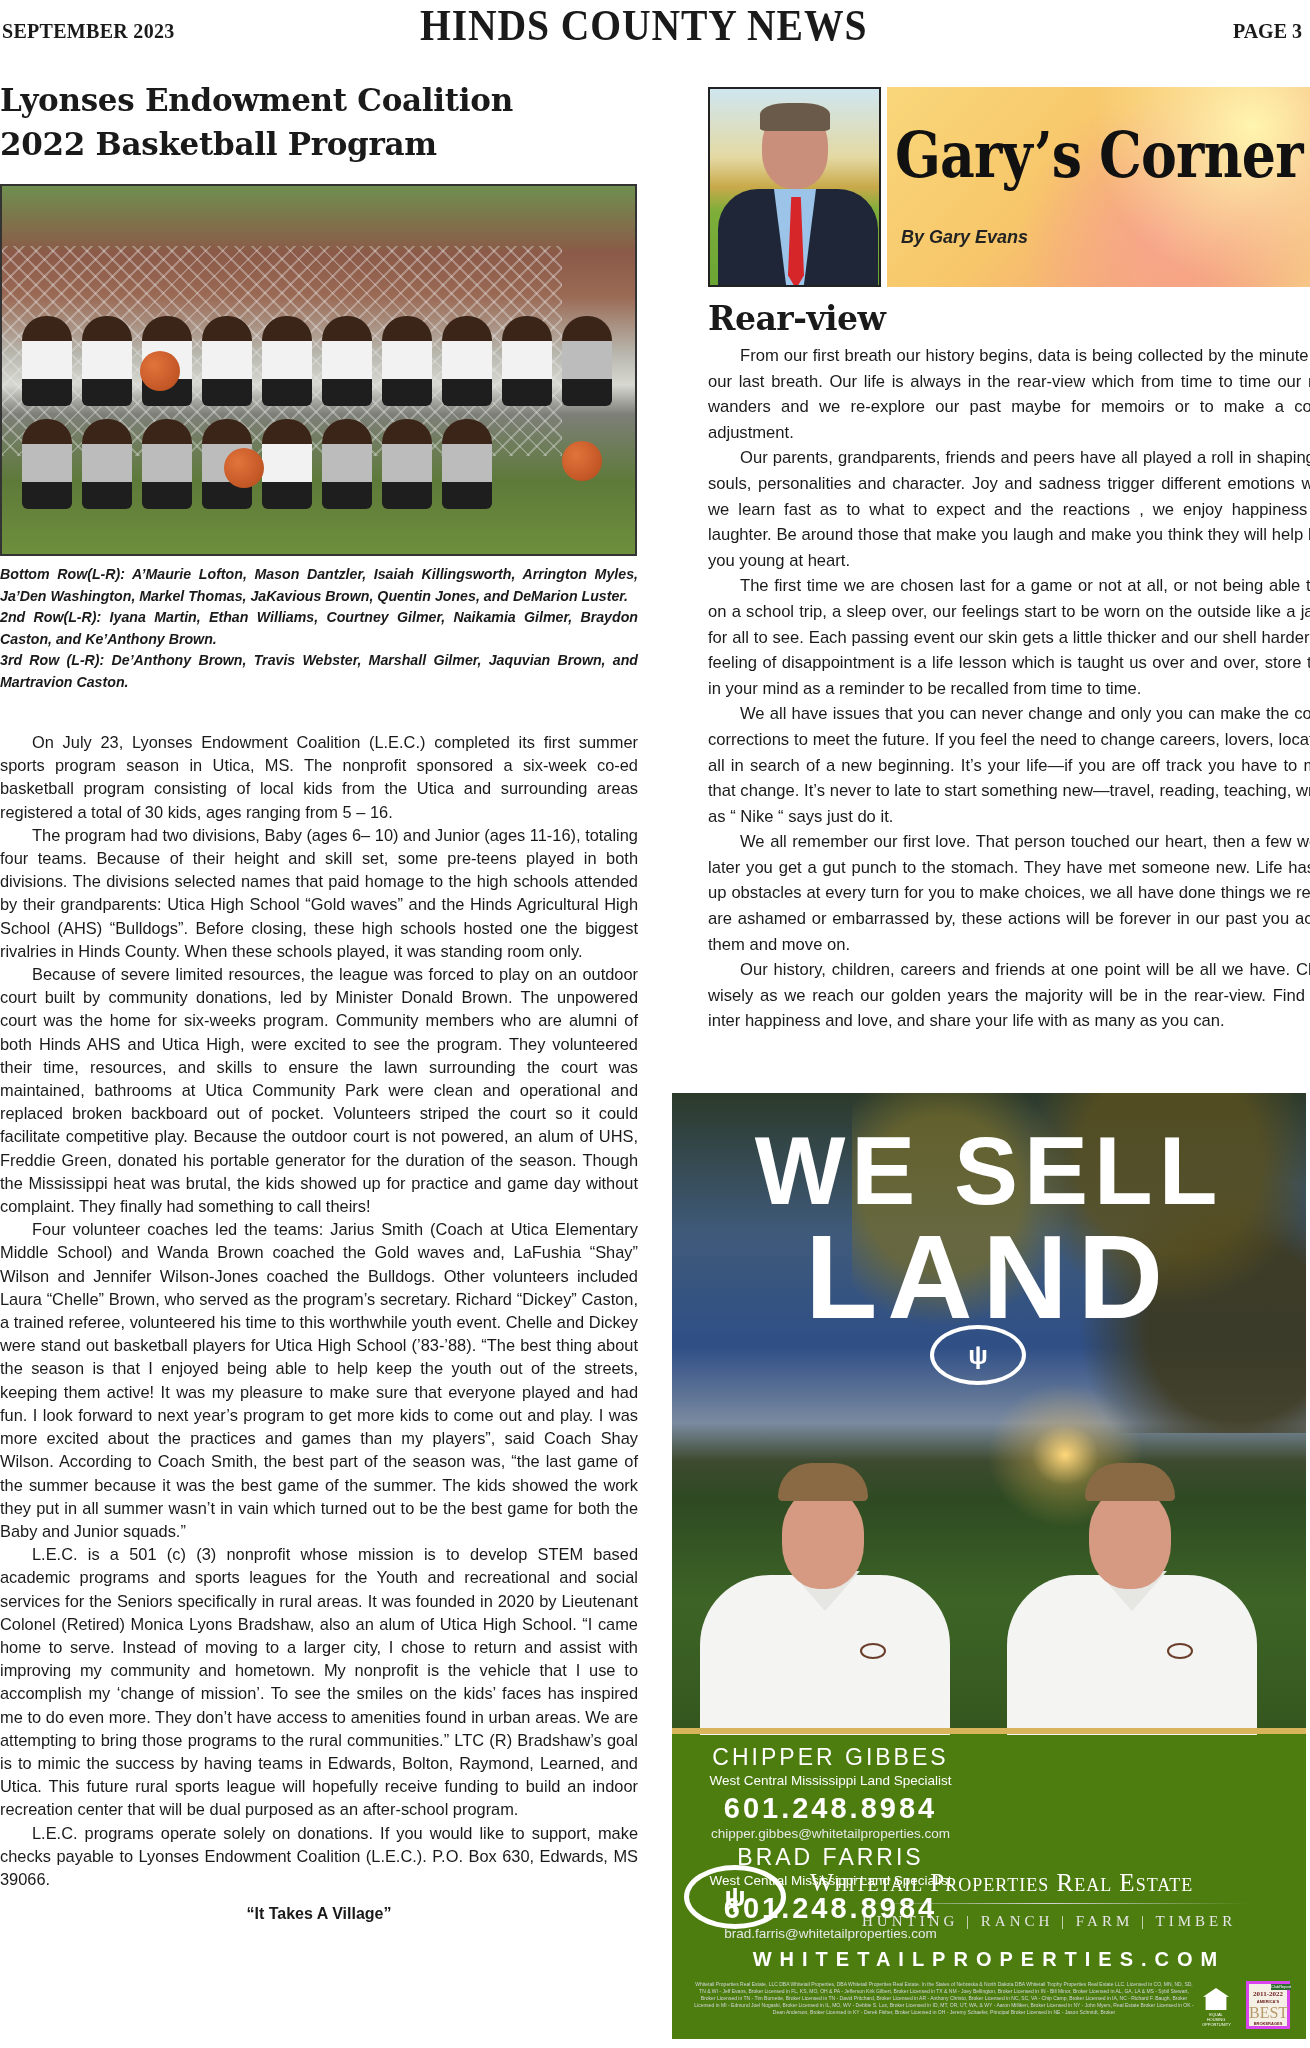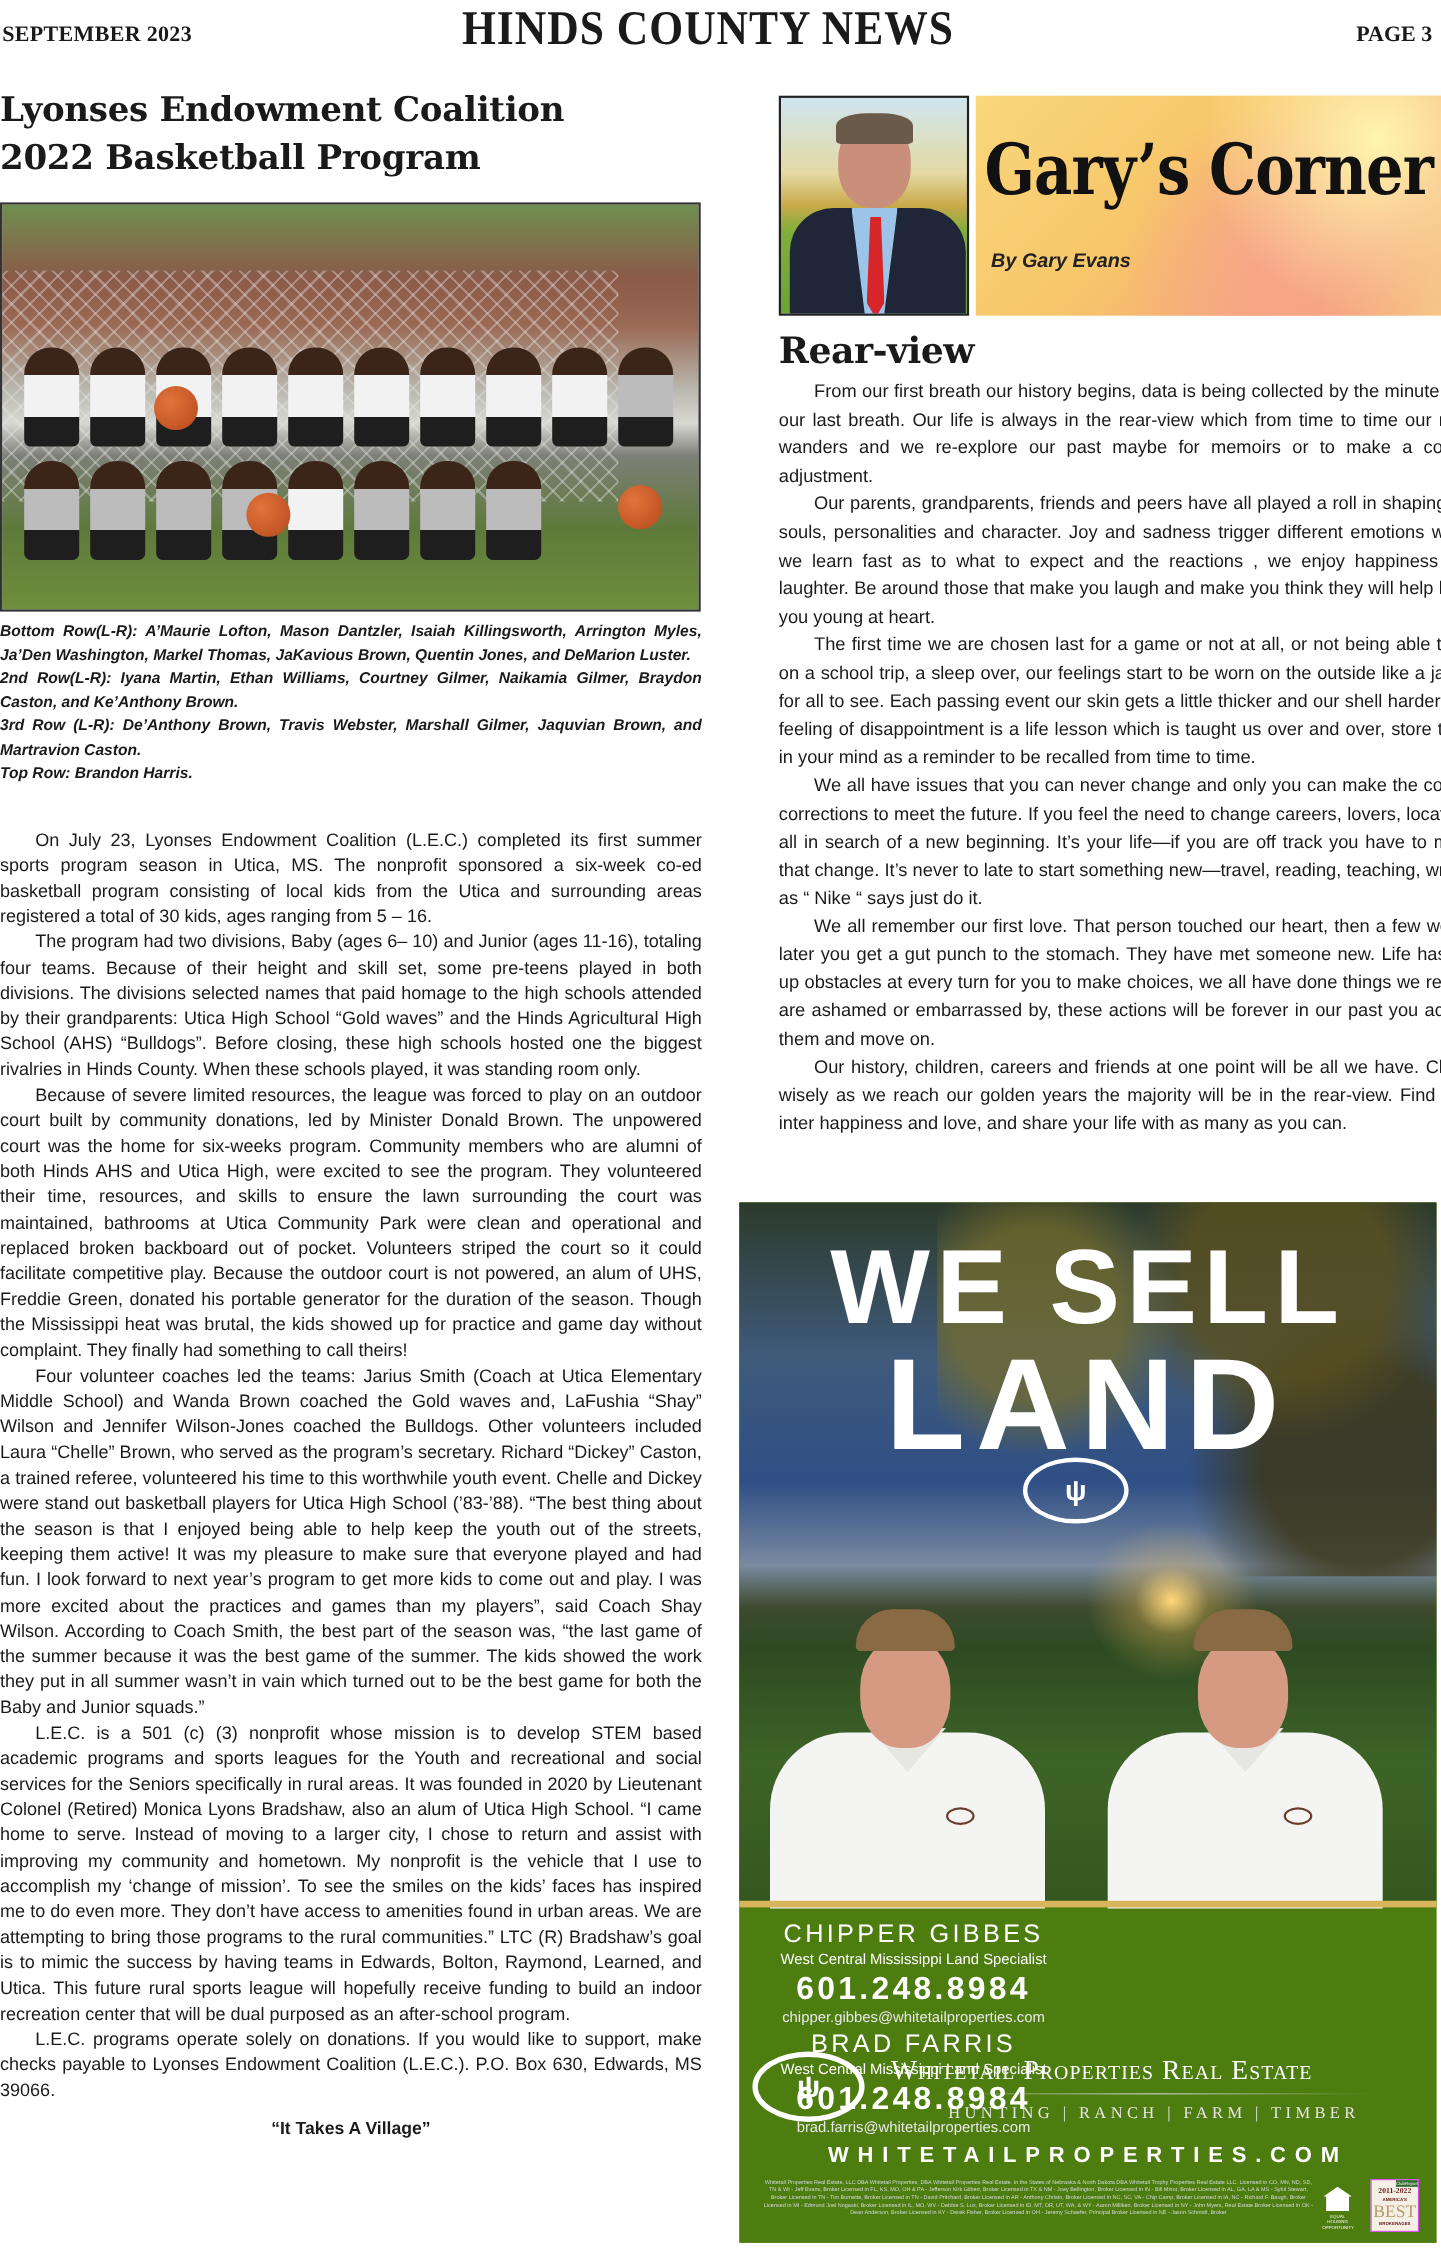--- a/index.html
+++ b/index.html
@@ -77,21 +77,21 @@
 
   .brand-row { position: absolute; left: 0; top: 770px; width: 634px; height: 80px; }
   .brand-logo { position: absolute; left: 12px; top: 2px; width: 102px; height: 64px; border: 5px solid #fff; border-radius: 50%; display: flex; align-items: center; justify-content: center; color: #fff; font-weight: bold; font-size: 28px; }
   .brand-name { position: absolute; left: 138px; top: 6px; font-family: "Liberation Serif", serif; color: #fff; font-size: 25px; letter-spacing: 1px; font-variant: small-caps; white-space: nowrap; }
   .brand-rule { position: absolute; left: 176px; top: 40px; width: 400px; height: 1px; background: linear-gradient(90deg, transparent, #cfd4d7, transparent); }
   .brand-tags { position: absolute; left: 190px; top: 50px; font-family: "Liberation Serif", serif; color: #e6e6e6; font-size: 15px; letter-spacing: 4px; white-space: nowrap; }
   .brand-url { position: absolute; left: 0; top: 855px; width: 634px; text-align: center; color: #fff; font-weight: bold; font-size: 20px; letter-spacing: 8px; }
   .fineprint { position: absolute; left: 22px; top: 888px; width: 500px; color: #d3d7da; font-size: 5px; line-height: 7px; text-align: center; }
   .eho { position: absolute; left: 530px; top: 895px; width: 28px; height: 34px; color: #fff; text-align: center; font-size: 4px; line-height: 5px; }
   .eho-house { width: 26px; height: 22px; background: #fff; clip-path: polygon(50% 0, 100% 40%, 90% 40%, 90% 100%, 10% 100%, 10% 40%, 0 40%); margin: 0 auto 2px; }
-  .best { position: absolute; left: 574px; top: 888px; width: 44px; height: 48px; background: #f5f0e6; border: 1px solid #d946ef; text-align: center; }
+  .best { position: absolute; left: 574px; top: 888px; width: 44px; height: 48px; background: #f5f0e6; border: 3px solid #d946ef; text-align: center; }
   .best-badge { background: #2f6a2f; color: #fff; font-size: 4px; line-height: 6px; width: 20px; margin-left: 22px; }
   .best-years { color: #6a1a1a; font-family: "Liberation Serif", serif; font-size: 7px; font-weight: bold; line-height: 9px; }
   .best-word { color: #b79a6a; font-family: "Liberation Serif", serif; font-size: 16px; line-height: 16px; }
   .best-sub { color: #6a1a1a; font-size: 4px; font-weight: bold; line-height: 6px; }
 </style>
 </head>
 <body>
 
 <header class="masthead">
   <div class="mast-date">SEPTEMBER 2023</div>
@@ -129,21 +129,20 @@
     </div>
     <div class="photo-ball" style="left:138px; top:165px;"></div>
     <div class="photo-ball" style="left:222px; top:262px;"></div>
     <div class="photo-ball" style="left:560px; top:255px;"></div>
   </div>
 
   <div class="caption">
     <p>Bottom Row(L-R): A’Maurie Lofton, Mason Dantzler, Isaiah Killingsworth, Arrington Myles, Ja’Den Washington, Markel Thomas, JaKavious Brown, Quentin Jones, and DeMarion Luster.</p>
     <p>2nd Row(L-R): Iyana Martin, Ethan Williams, Courtney Gilmer, Naikamia Gilmer, Braydon Caston, and Ke’Anthony Brown.</p>
     <p>3rd Row (L-R): De’Anthony Brown, Travis Webster, Marshall Gilmer, Jaquvian Brown, and Martravion Caston.</p>
-    <p>Top Row: Brandon Harris.</p>
   </div>
 
   <div class="article">
     <p>On July 23, Lyonses Endowment Coalition (L.E.C.) completed its first summer sports program season in Utica, MS. The nonprofit sponsored a six-week co-ed basketball program consisting of local kids from the Utica and surrounding areas registered a total of 30 kids, ages ranging from 5 – 16.</p>
     <p>The program had two divisions, Baby (ages 6– 10) and Junior (ages 11-16), totaling four teams. Because of their height and skill set, some pre-teens played in both divisions. The divisions selected names that paid homage to the high schools attended by their grandparents: Utica High School “Gold waves” and the Hinds Agricultural High School (AHS) “Bulldogs”. Before closing, these high schools hosted one the biggest rivalries in Hinds County. When these schools played, it was standing room only.</p>
     <p>Because of severe limited resources, the league was forced to play on an outdoor court built by community donations, led by Minister Donald Brown. The unpowered court was the home for six-weeks program. Community members who are alumni of both Hinds AHS and Utica High, were excited to see the program. They volunteered their time, resources, and skills to ensure the lawn surrounding the court was maintained, bathrooms at Utica Community Park were clean and operational and replaced broken backboard out of pocket. Volunteers striped the court so it could facilitate competitive play. Because the outdoor court is not powered, an alum of UHS, Freddie Green, donated his portable generator for the duration of the season. Though the Mississippi heat was brutal, the kids showed up for practice and game day without complaint. They finally had something to call theirs!</p>
     <p>Four volunteer coaches led the teams: Jarius Smith (Coach at Utica Elementary Middle School) and Wanda Brown coached the Gold waves and, LaFushia “Shay” Wilson and Jennifer Wilson-Jones coached the Bulldogs. Other volunteers included Laura “Chelle” Brown, who served as the program’s secretary. Richard “Dickey” Caston, a trained referee, volunteered his time to this worthwhile youth event. Chelle and Dickey were stand out basketball players for Utica High School (’83-’88). “The best thing about the season is that I enjoyed being able to help keep the youth out of the streets, keeping them active! It was my pleasure to make sure that everyone played and had fun. I look forward to next year’s program to get more kids to come out and play. I was more excited about the practices and games than my players”, said Coach Shay Wilson. According to Coach Smith, the best part of the season was, “the last game of the summer because it was the best game of the summer. The kids showed the work they put in all summer wasn’t in vain which turned out to be the best game for both the Baby and Junior squads.”</p>
     <p>L.E.C. is a 501 (c) (3) nonprofit whose mission is to develop STEM based academic programs and sports leagues for the Youth and recreational and social services for the Seniors specifically in rural areas. It was founded in 2020 by Lieutenant Colonel (Retired) Monica Lyons Bradshaw, also an alum of Utica High School. “I came home to serve. Instead of moving to a larger city, I chose to return and assist with improving my community and hometown. My nonprofit is the vehicle that I use to accomplish my ‘change of mission’. To see the smiles on the kids’ faces has inspired me to do even more. They don’t have access to amenities found in urban areas. We are attempting to bring those programs to the rural communities.” LTC (R) Bradshaw’s goal is to mimic the success by having teams in Edwards, Bolton, Raymond, Learned, and Utica. This future rural sports league will hopefully receive funding to build an indoor recreation center that will be dual purposed as an after-school program.</p>
     <p>L.E.C. programs operate solely on donations. If you would like to support, make checks payable to Lyonses Endowment Coalition (L.E.C.). P.O. Box 630, Edwards, MS 39066.</p>
   </div>

